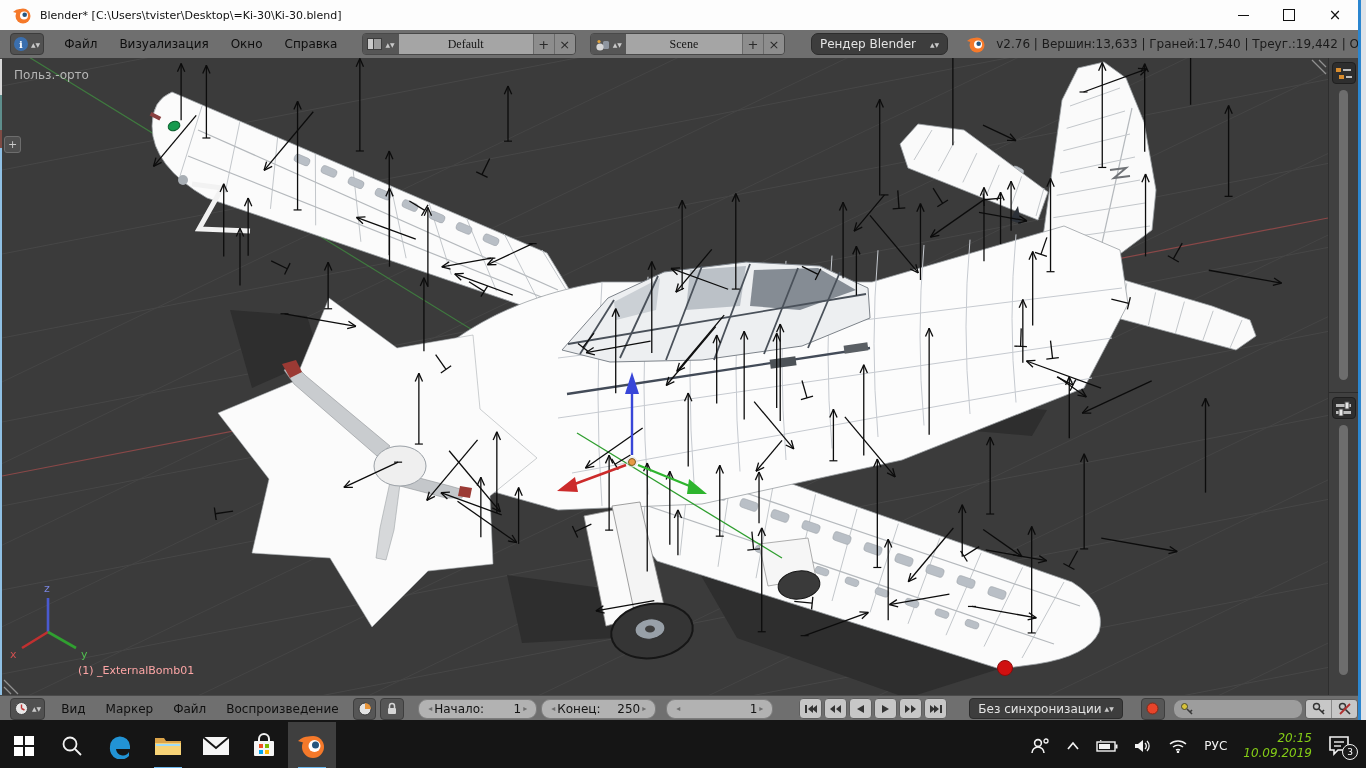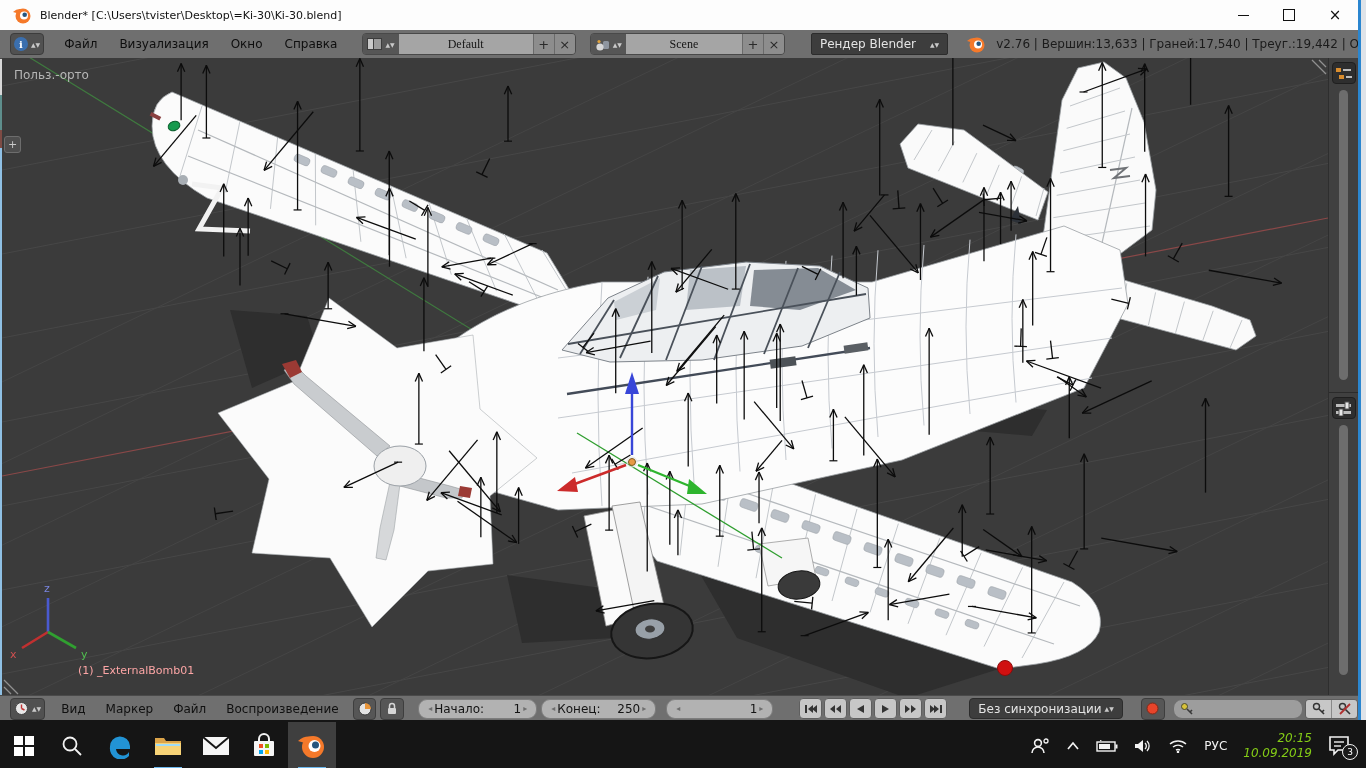--- a/index.html
+++ b/index.html
@@ -30,21 +30,21 @@
   .edbtn{display:flex;align-items:center;background:#515151;border:1px solid #3c3c3c;border-radius:4px;
     height:20px;padding:0 3px;margin-left:10px;}
   .updown{display:flex;flex-direction:column;line-height:5px;font-size:6px;color:#c9c9c9;margin-left:3px;}
   .infoicon{width:14px;height:14px;border-radius:50%;background:#3b6fae;color:#fff;font-size:10px;font-weight:bold;
     display:flex;align-items:center;justify-content:center;font-family:"DejaVu Serif",serif;}
   .grp{display:flex;height:20px;border:1px solid #494949;border-radius:4px;overflow:hidden;margin-left:14px;}
   .seg{display:flex;align-items:center;justify-content:center;height:20px;}
   .seg.icon{background:#565656;padding:0 4px;}
   .seg.field{background:#a5a5a5;color:#151515;padding:0 8px;font-size:12px;font-family:Liberation Serif, serif;}
   .seg.pbtn{background:#8d8d8d;width:20px;color:#2a2a2a;font-size:13px;border-left:1px solid #6a6a6a;}
-  .engine{display:flex;align-items:center;background:#3d3d3d;border:1px solid #2c2c2c;border-radius:2px;
+  .engine{display:flex;align-items:center;background:#3d3d3d;border:1px solid #2c2c2c;border-radius:7px;
     height:20px;color:#e4e4e4;padding:0 8px;margin-left:26px;white-space:nowrap;}
   .engine .updown{margin-left:14px;}
   #stats{margin-left:10px;color:#1b1b1b;white-space:nowrap;overflow:hidden;flex:1;}
   
   #viewport{left:2px;top:58px;width:1326px;height:637px;background:#3b3b3b;overflow:hidden;}
   #vp-view-label{left:14px;top:68px;color:#b6b6b6;font-size:12px;}
   #vp-object-label{left:78px;top:664px;color:#fca5a5;font-size:11px;}
   #vp-plus{left:4px;top:136px;width:15px;height:15px;background:#4e4e4e;border:1px solid #6d6d6d;border-radius:3px;
     color:#c9c9c9;font-size:11px;display:flex;align-items:center;justify-content:center;}
   

